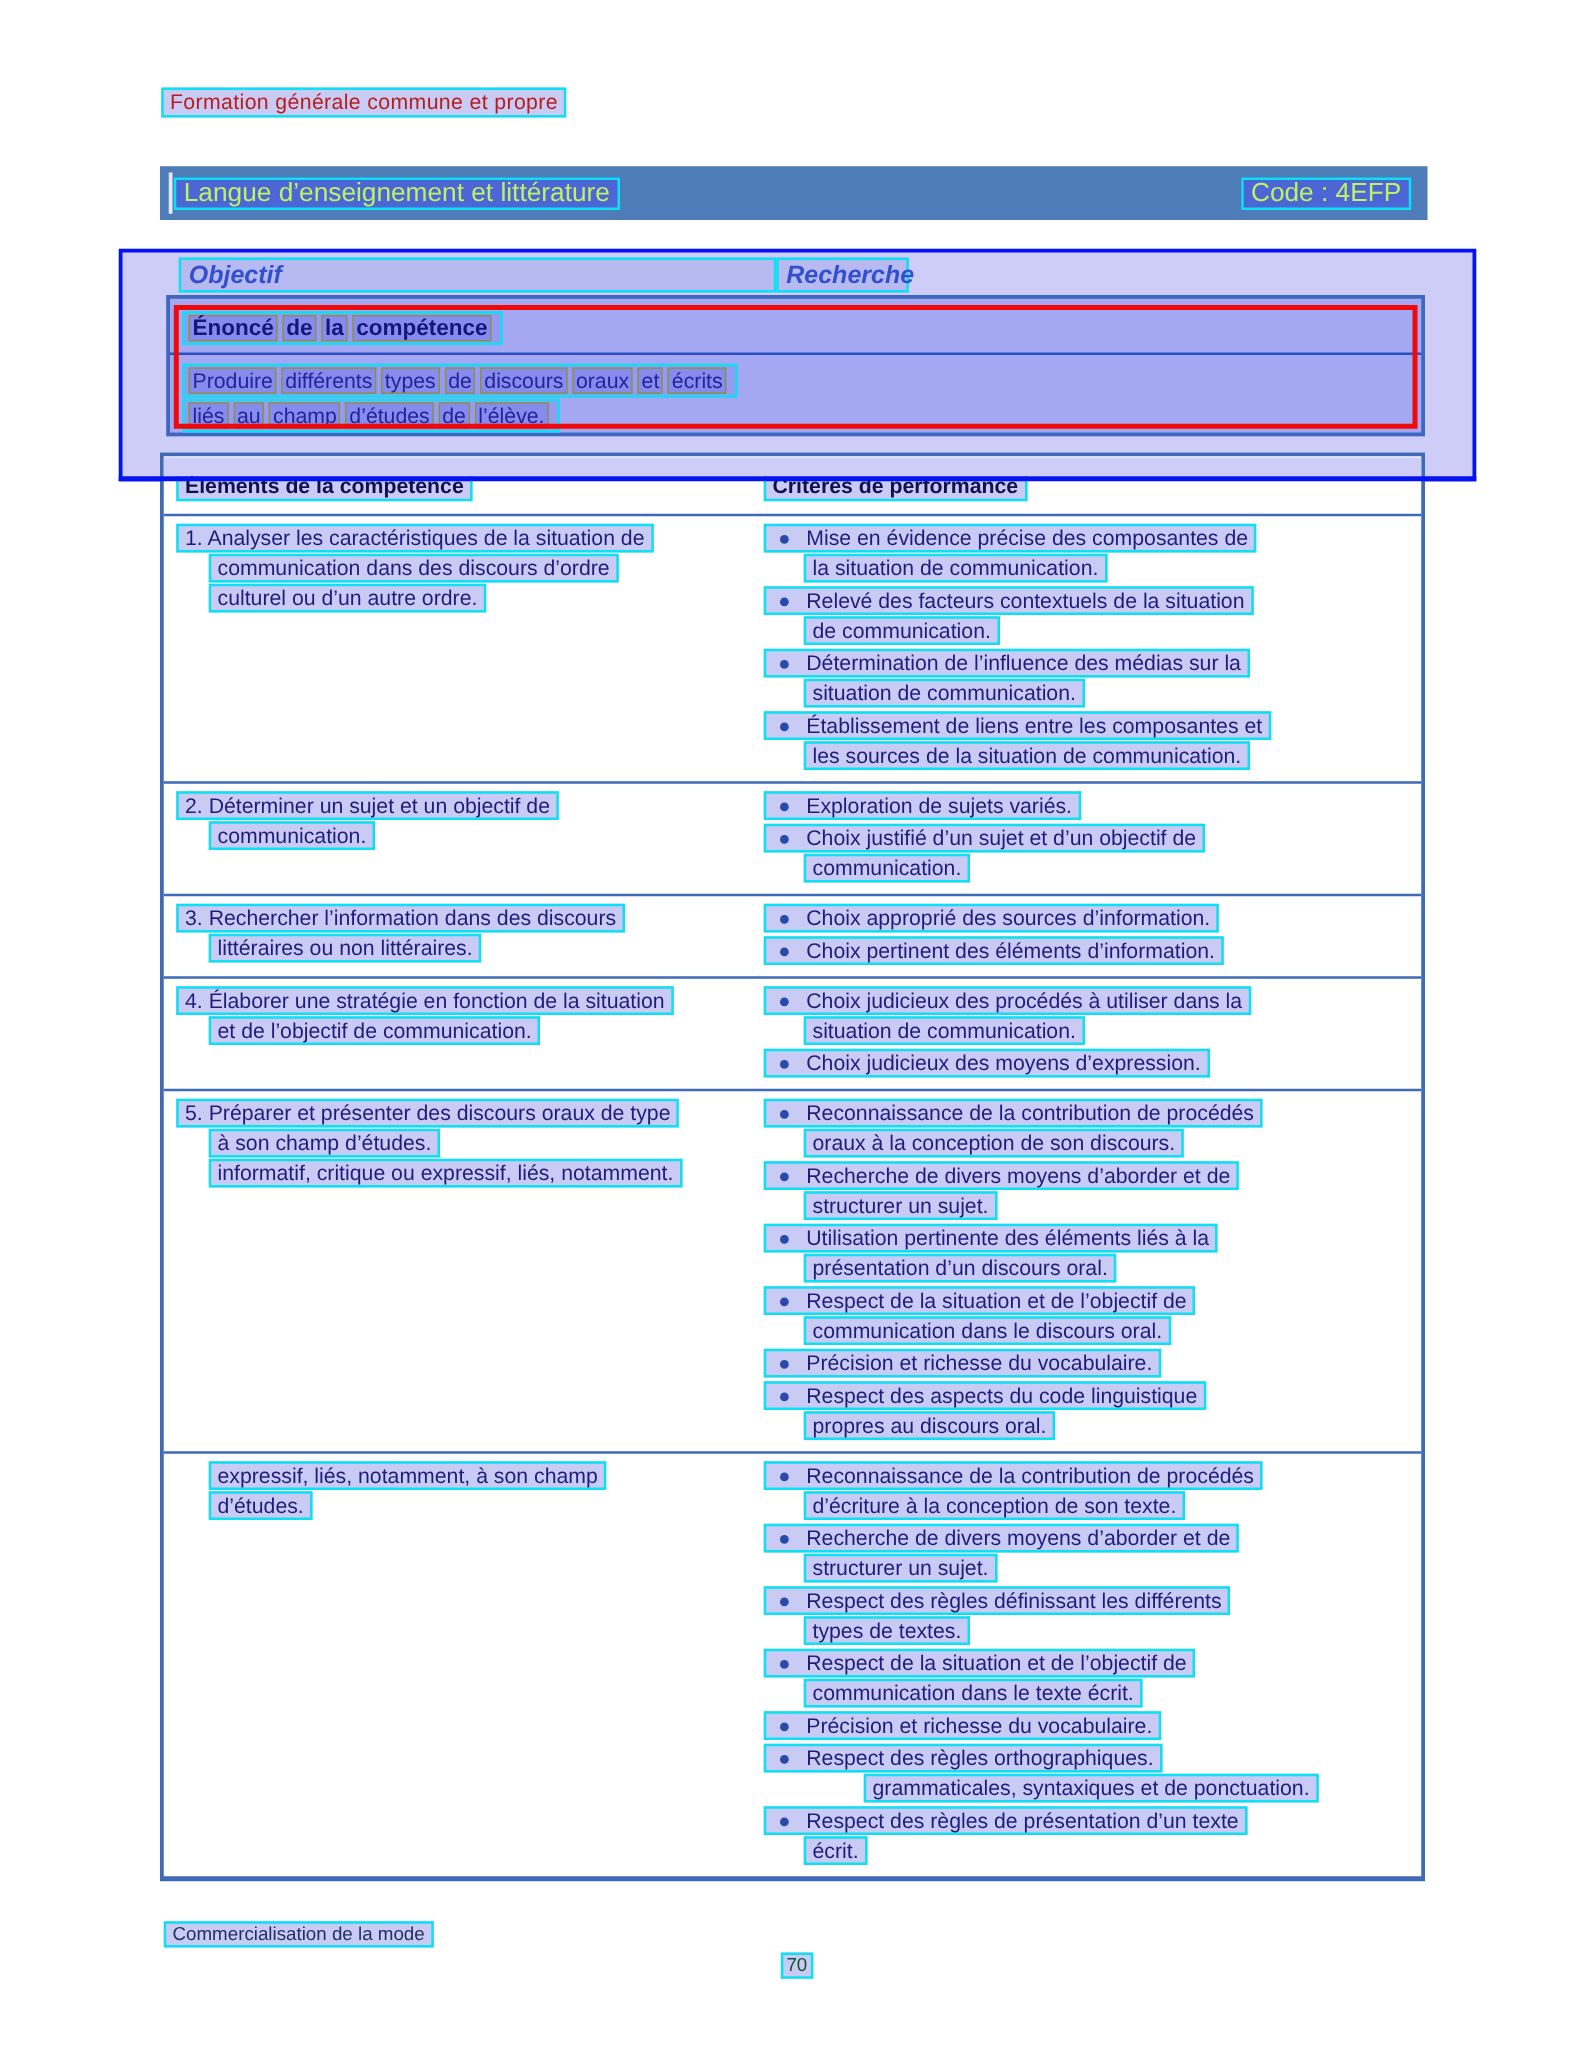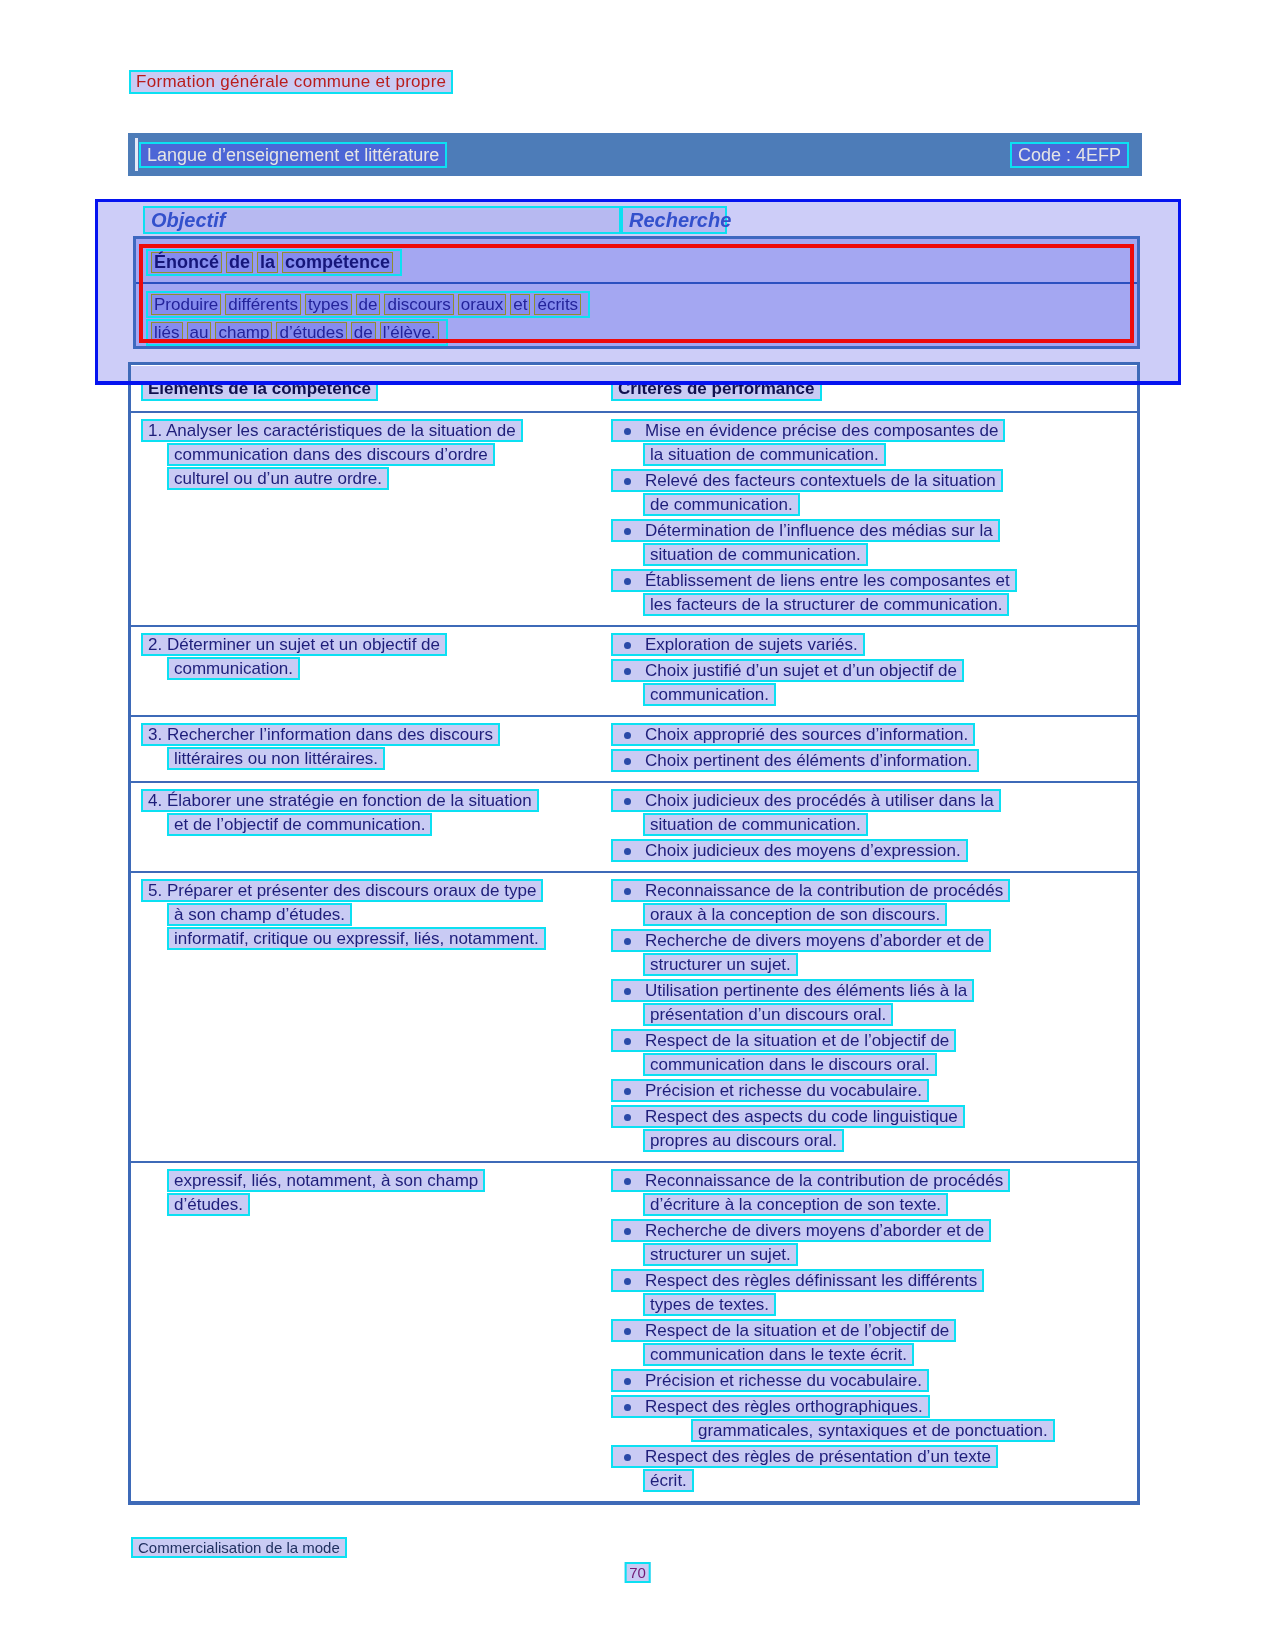--- a/index.html
+++ b/index.html
@@ -12,21 +12,21 @@
     display:inline-block;background:#c9cbf4;border:2px solid #0ce0f2;
     padding:0 5px;line-height:20px;font-size:17px;white-space:nowrap;
   }
   
   .doc-title{position:absolute;left:129px;top:70px;color:#b91c1c;font-size:18px;letter-spacing:.3px;}
   
   .bar{position:absolute;left:128px;top:133px;width:1014px;height:43px;background:#4d7cb8;}
   .bar-accent{position:absolute;left:7px;top:5px;width:3px;height:33px;background:#e6e9f8;}
   .bar-hl{
     position:absolute;top:9px;display:inline-block;border:2px solid #0ce0f2;background:#4c66d6;
-    color:#e5e5e5;font-size:18px;line-height:22px;padding:0 6px;white-space:nowrap;
+    color:#bef264;font-size:21px;line-height:22px;padding:0 6px;white-space:nowrap;
   }
   .bar-hl.left{left:11px;}
   .bar-hl.right{right:13px;}
   
   .outer-box{
     position:absolute;left:95px;top:199px;width:1086px;height:186px;
     background:#cdcdf8;border:3px solid #0513f0;box-sizing:border-box;z-index:0;
   }
   .objstd-row{position:absolute;left:45px;top:4px;display:flex;z-index:2;}
   .objstd{
@@ -76,21 +76,21 @@
   .crit-item{margin-bottom:3px;}
   .crit-first{position:relative;padding-left:32px;}
   .bullet{
     position:absolute;left:11px;top:7px;width:7px;height:7px;border-radius:50%;
     background:#2a4aa8;display:inline-block;
   }
   
   .footer-hl{position:absolute;left:131px;top:1537px;font-size:15px;}
   .footer-hl .hl{font-size:15px;line-height:17px;color:#203060;}
   .pagenum{position:absolute;left:50%;transform:translateX(-50%);top:1562px;}
-  .pagenum .hl{font-size:15px;line-height:17px;color:#701a75;padding:0 3px;}
+  .pagenum .hl{font-size:15px;line-height:17px;color:#14532d;padding:0 3px;}
 </style>
 </head>
 <body>
 
 <div class="doc-title">
   <span class="hl">Formation générale commune et propre</span>
 </div>
 
 <div class="bar">
   <span class="bar-accent"></span>
@@ -140,21 +140,21 @@
           <div class="crit-item">
             <div class="tline"><span class="hl crit-first"><span class="bullet"></span>Relevé des facteurs contextuels de la situation</span></div>
             <div class="tline indent" style="margin-left: 32px;"><span class="hl">de communication.</span></div>
           </div>
           <div class="crit-item">
             <div class="tline"><span class="hl crit-first"><span class="bullet"></span>Détermination de l’influence des médias sur la</span></div>
             <div class="tline indent" style="margin-left: 32px;"><span class="hl">situation de communication.</span></div>
           </div>
           <div class="crit-item">
             <div class="tline"><span class="hl crit-first"><span class="bullet"></span>Établissement de liens entre les composantes et</span></div>
-            <div class="tline indent" style="margin-left: 32px;"><span class="hl">les facteurs de la structurer de communication.</span></div>
+            <div class="tline indent" style="margin-left: 32px;"><span class="hl">les sources de la situation de communication.</span></div>
           </div>
         </div>
       </div>
       <div class="trow">
         <div class="col-left">
           <div class="tline"><span class="hl">2.  Déterminer un sujet et un objectif de</span></div>
           <div class="tline indent"><span class="hl">communication.</span></div>
         </div>
         <div class="col-right">
           <div class="crit-item">

